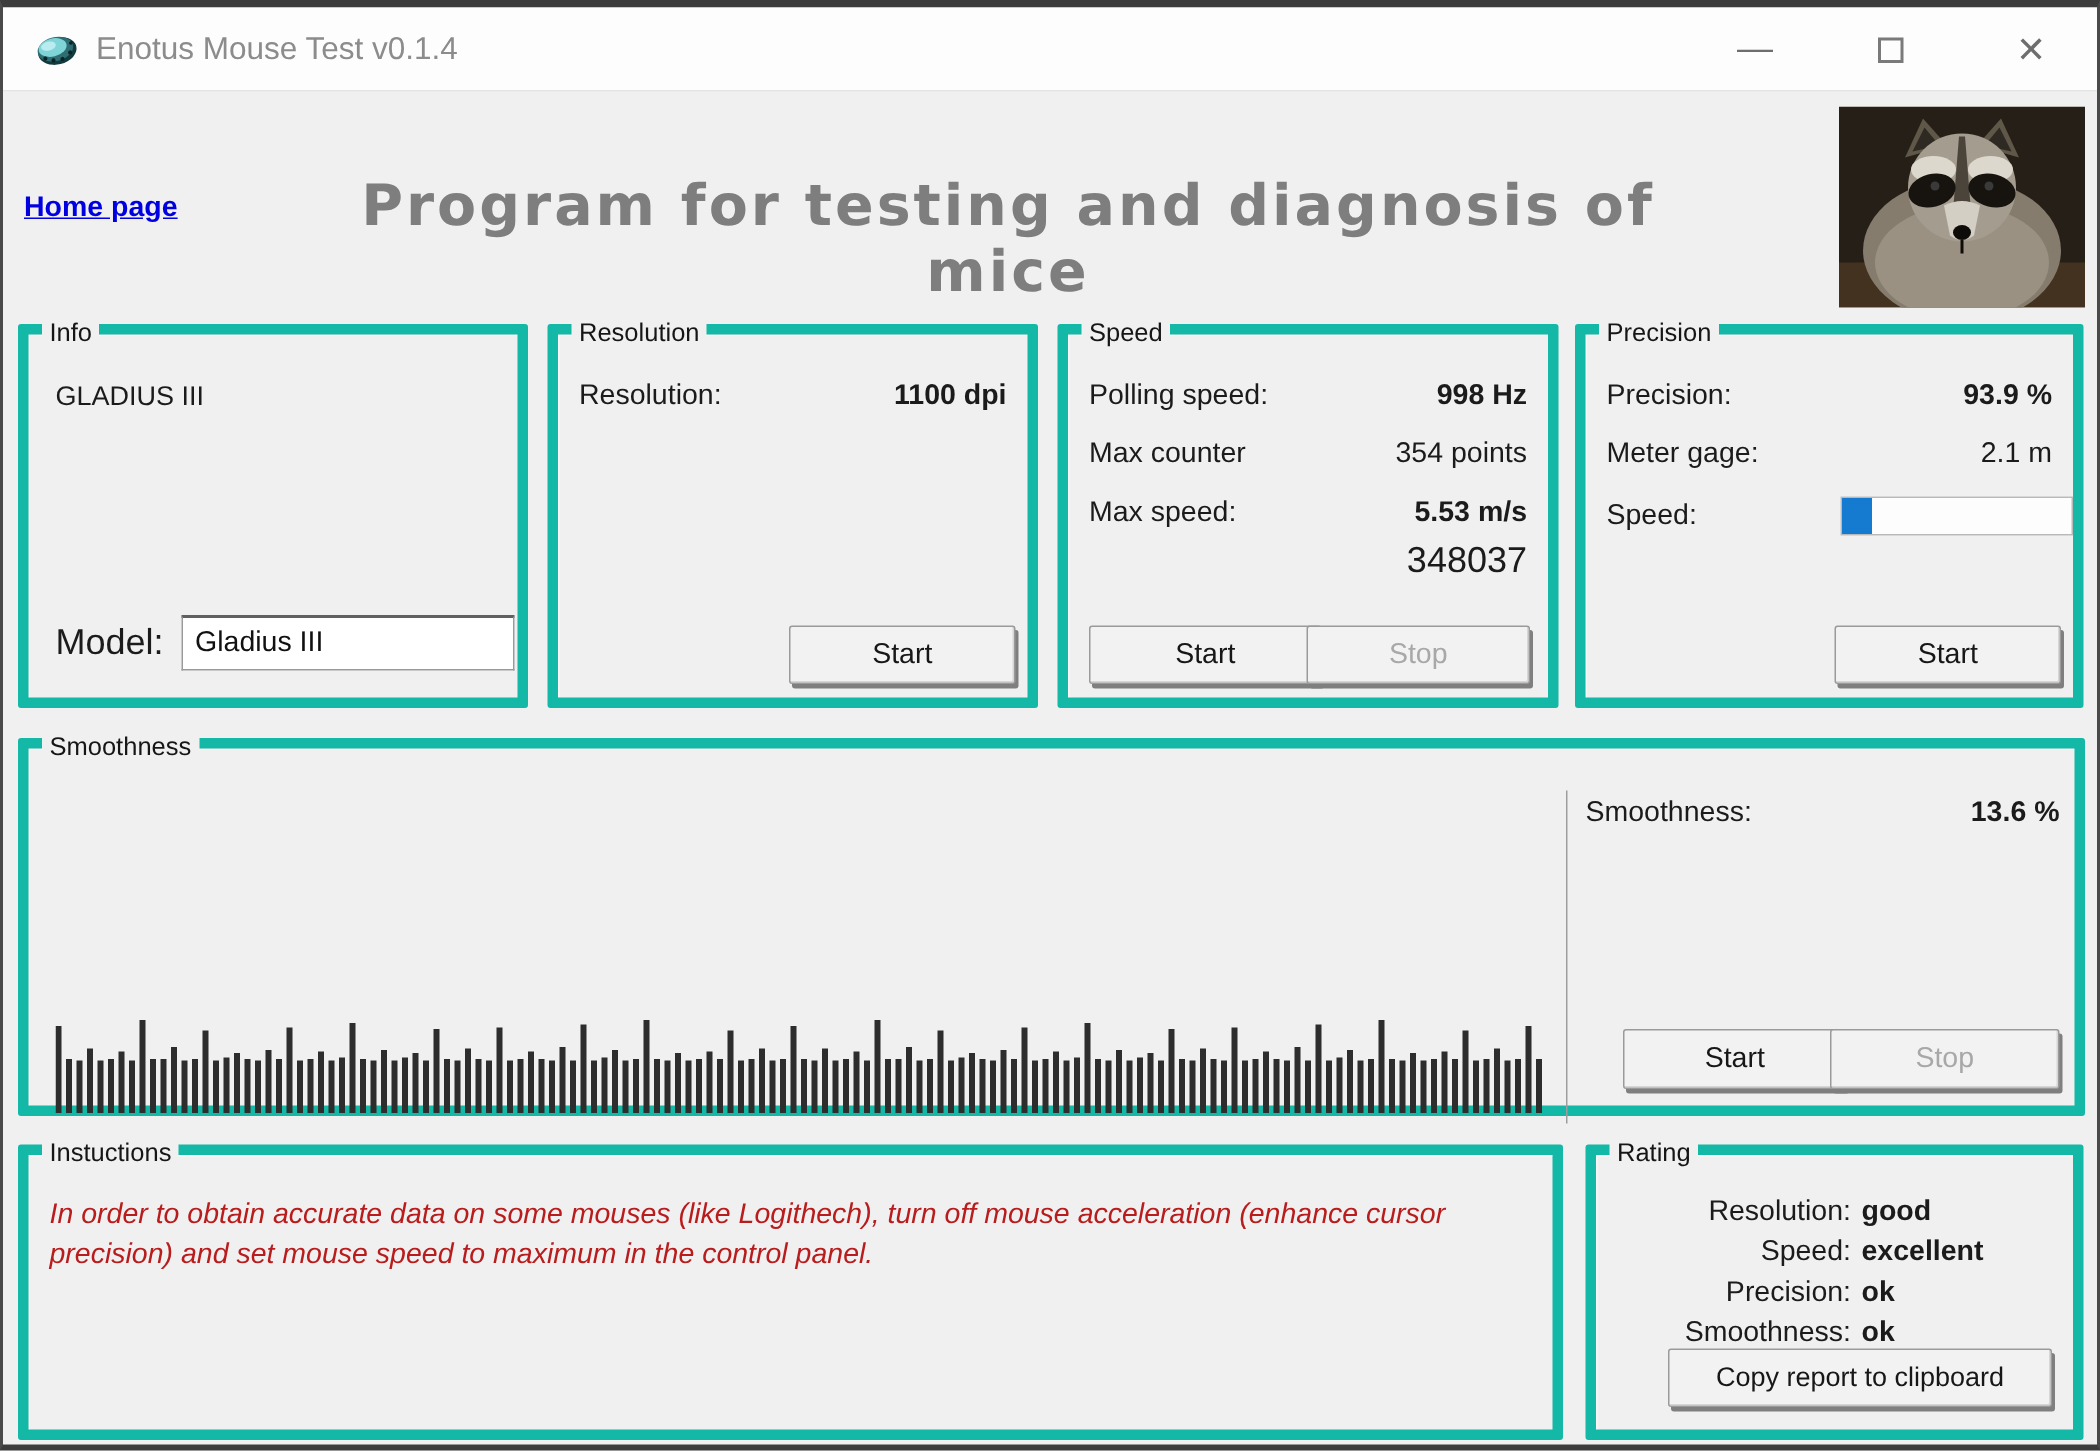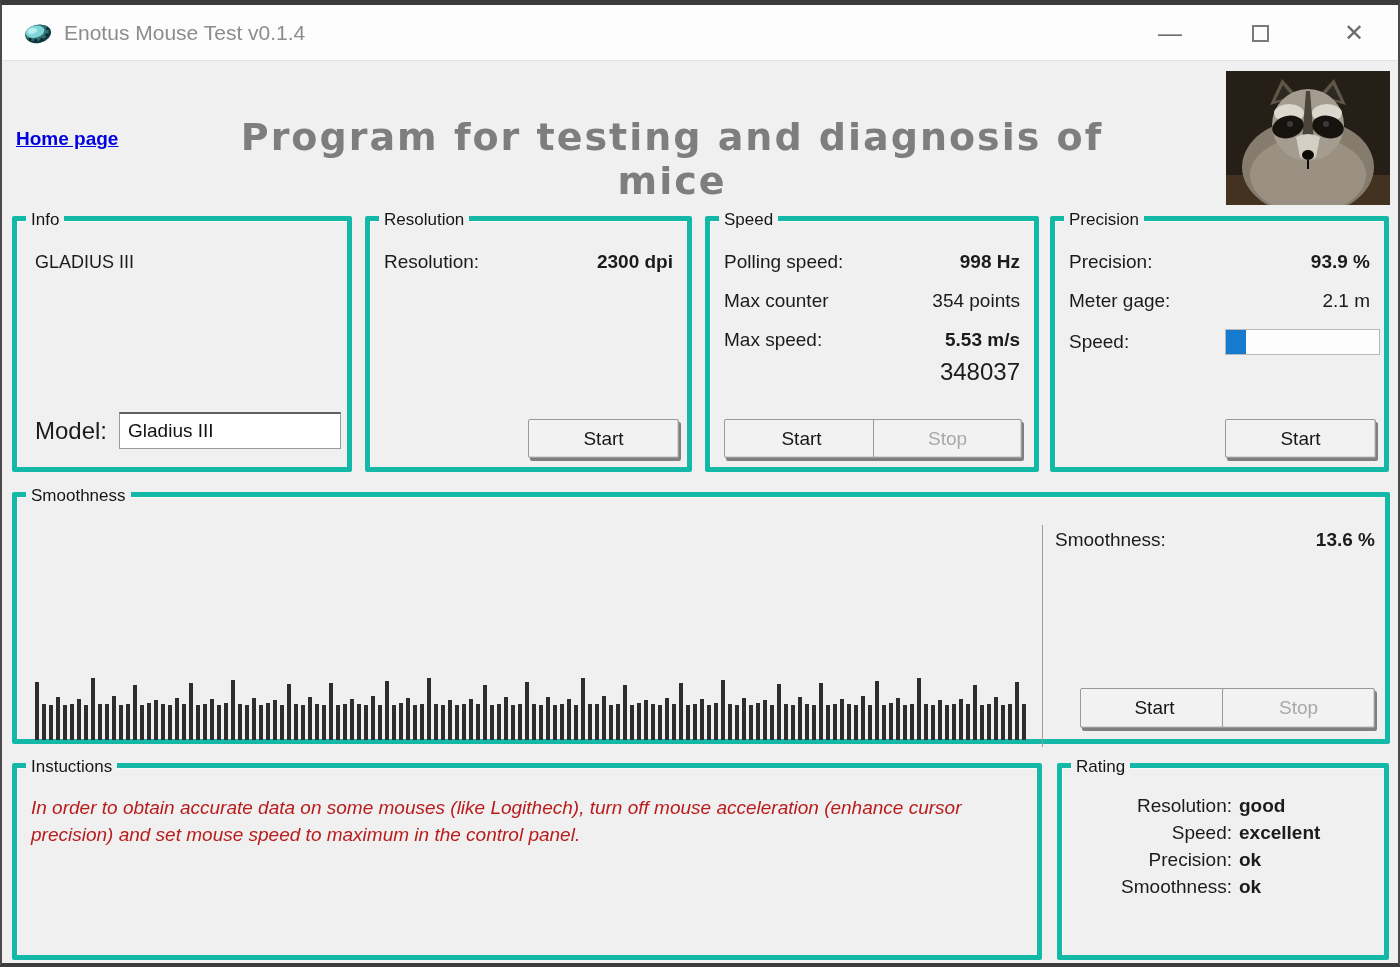--- a/index.html
+++ b/index.html
@@ -24,21 +24,21 @@
 
   
   .home-link { position:absolute; left:14px; top:123px; font-size:19px; font-weight:600;
                color:#0000e0; text-decoration:underline; cursor:pointer; }
   .main-title { position:absolute; left:200px; top:110px; width:940px; text-align:center;
                 font-family:"DejaVu Sans", sans-serif; font-size:38px; font-weight:bold;
                 color:#7e7e7e; letter-spacing:2px; }
   .raccoon { position:absolute; left:1224px; top:66px; width:164px; height:134px; }
 
   
-  .group { position:absolute; border:5px solid #14b8a6; border-radius:2px;
+  .group { position:absolute; border:7px solid #14b8a6; border-radius:2px;
            box-shadow: inset 1px 1px 0 #fafafa; }
   .legend { position:absolute; top:-11px; left:9px; background:#f0f0f0; padding:0 5px;
             font-size:17px; color:#161616; }
 
   .g-info       { left:10px;  top:211px; width:340px; height:256px; }
   .g-resolution { left:363px; top:211px; width:327px; height:256px; }
   .g-speed      { left:703px; top:211px; width:334px; height:256px; }
   .g-precision  { left:1048px;top:211px; width:339px; height:256px; }
   .g-smooth     { left:10px;  top:487px; width:1378px; height:252px; }
   .g-instr      { left:10px;  top:758px; width:1030px; height:197px; }
@@ -145,21 +145,21 @@
     <div class="model-row">
       <span class="model-label">Model:</span>
       <input class="model-input" value="Gladius III" style="">
     </div>
   </div>
 
   <div class="group g-resolution">
     <span class="legend">Resolution</span>
     <div class="kv-row" style="top:30px;">
       <span>Resolution:</span>
-      <span class="kv-val-b">2300 dpi</span>
+      <span class="kv-val-b">1100 dpi</span>
     </div>
     <div class="btn" style="right:8px; bottom:9px; width:151px; height:39px;">Start</div>
   </div>
 
   <div class="group g-speed">
     <span class="legend">Speed</span>
     <div class="kv-row" style="top:30px;">
       <span>Polling speed:</span>
       <span class="kv-val-b">998 Hz</span>
     </div>
@@ -368,15 +368,16 @@
       </div>
       <div class="rating-row">
         <span class="rating-label">Precision:</span>
         <span class="rating-val">ok</span>
       </div>
       <div class="rating-row">
         <span class="rating-label">Smoothness:</span>
         <span class="rating-val">ok</span>
       </div>
     </div>
+    <div class="btn" style="left:48px; bottom:15px; width:256px; height:39px; font-size:18px;">Copy report to clipboard</div>
   </div>
 
 </div>
 
 </body></html>

